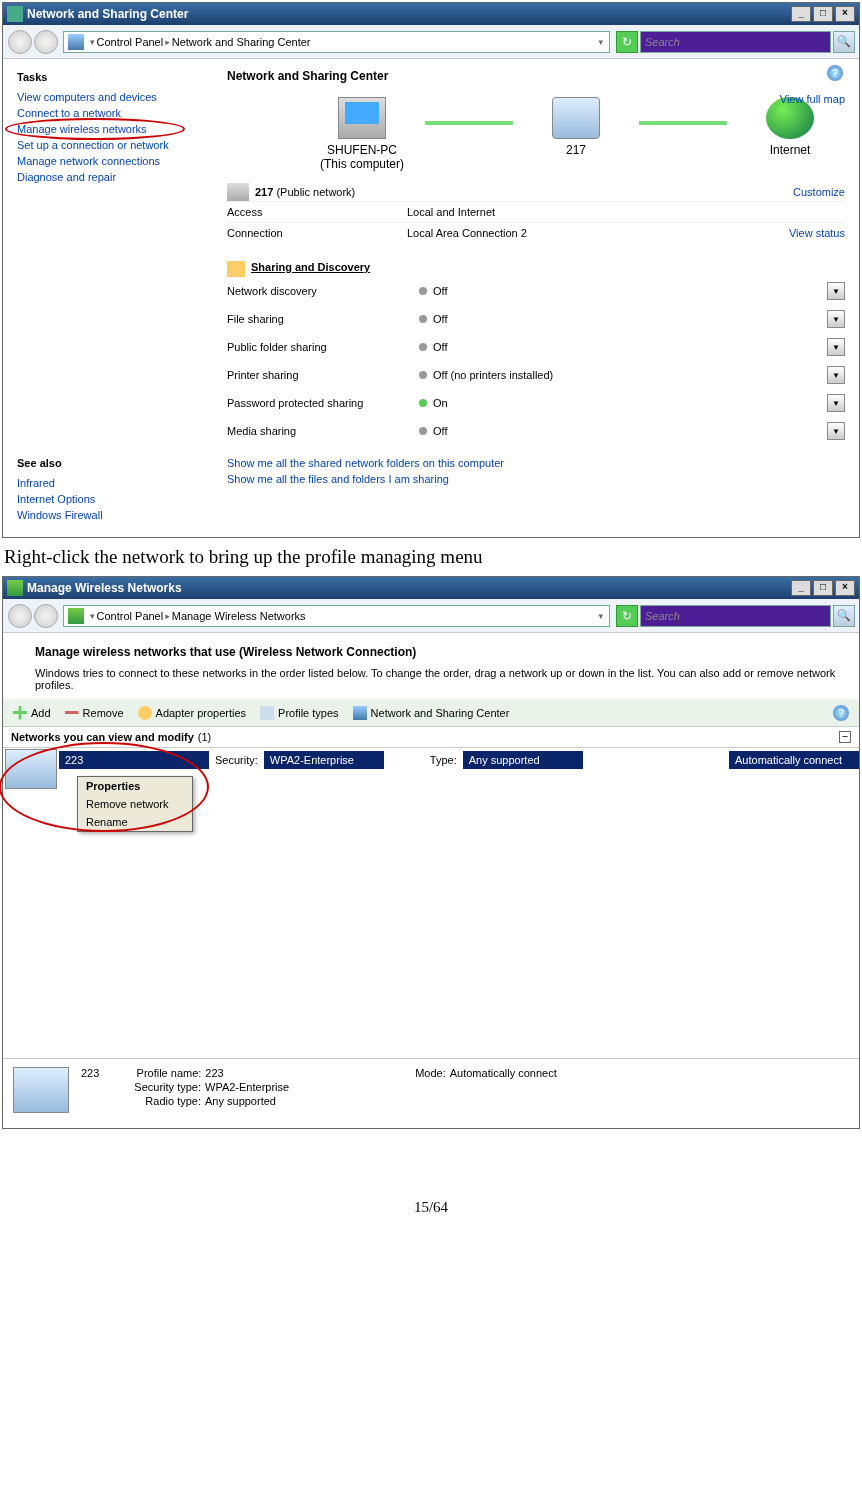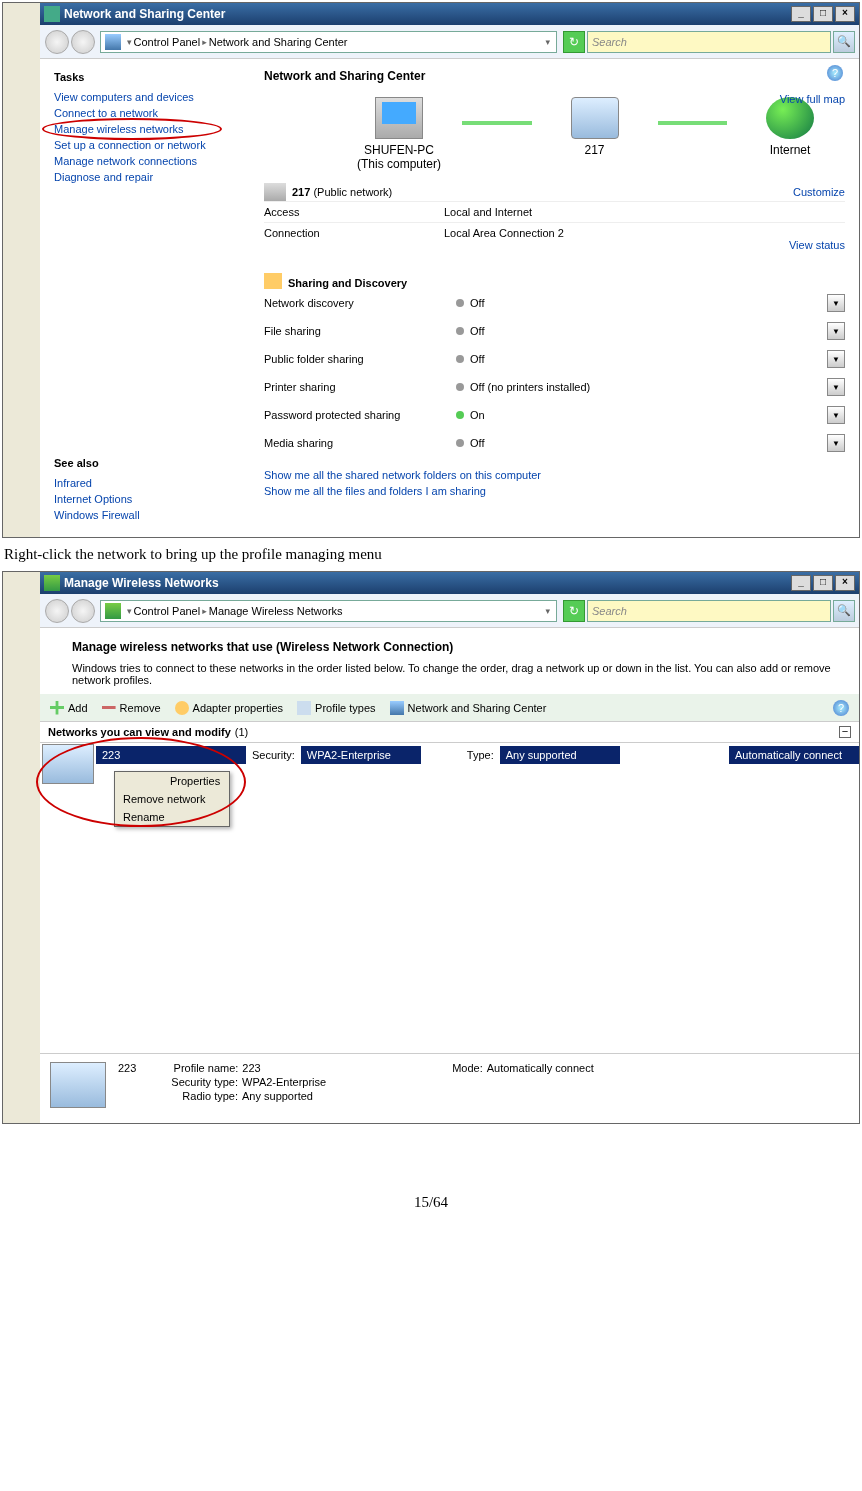--- a/index.html
+++ b/index.html
@@ -1,28 +1,28 @@
 <!DOCTYPE html>
 <html><head>
 <meta charset="utf-8">
 <style>
   * { box-sizing: border-box; }
   body { margin: 0; padding: 0; font-family: Tahoma, "Segoe UI", Arial, sans-serif; font-size: 11px; background: #fff; color: #000; width: 862px; }
-  .window { border: 1px solid #666; background: #ece9d8; margin: 2px; padding-left: 37px; }
+  .window { border: 1px solid #666; background: #ece9d8; margin: 2px; }
   .titlebar { background: linear-gradient(#3a6ea5, #1c3f6e); color: #fff; height: 22px; display: flex; align-items: center; padding: 0 4px; font-weight: bold; font-size: 12px; }
   .titlebar .ticon { width: 16px; height: 16px; margin-right: 4px; background: #4a8; display: inline-block; }
   .titlebar .spacer { flex: 1; }
   .winbtn { width: 20px; height: 16px; background: #ddd; border: 1px solid #666; margin-left: 2px; text-align: center; font-size: 10px; line-height: 12px; color: #000; font-family: Arial; }
   .toolbar { background: #eef3fa; height: 34px; display: flex; align-items: center; padding: 2px 4px; border-bottom: 1px solid #ccc; }
   .navbtn { width: 24px; height: 24px; border-radius: 12px; background: radial-gradient(#f5f5f5,#ccc); border: 1px solid #aaa; margin: 0 1px; }
   .breadcrumb { flex: 1; background: #fff; border: 1px solid #7a9; height: 22px; margin: 0 4px; display: flex; align-items: center; padding: 0 4px; font-size: 11px; }
   .bc-icon { width: 16px; height: 16px; margin-right: 4px; display: inline-block; }
   .bc-sep { color: #666; margin: 0 2px; font-size: 9px; }
   .refresh { width: 22px; height: 22px; background: #5c5; border: 1px solid #393; margin: 0 2px; display: flex; align-items: center; justify-content: center; color: #fff; font-size: 12px; }
-  .searchbox { width: 244px; height: 22px; background: #fef9c3; border: 1px solid #7a9; display: flex; align-items: center; padding: 0 4px; color: #888; font-style: italic; }
+  .searchbox { width: 191px; height: 22px; background: #4c1d95; border: 1px solid #7a9; display: flex; align-items: center; padding: 0 4px; color: #888; font-style: italic; }
   .searchbtn { width: 22px; height: 22px; background: linear-gradient(#dfefff,#bcd); border: 1px solid #7a9; margin-left: 2px; display: flex; align-items: center; justify-content: center; color: #258; }
   .content { background: #fff; display: flex; }
   .sidebar { width: 220px; padding: 12px 14px; }
   .sidebar h4 { margin: 0 0 8px 0; font-size: 11px; }
   .link { color: #0645ad; margin: 4px 0; cursor: pointer; display: block; }
   .link.circled { position: relative; }
   .circle-ann { position: absolute; border: 2px solid #c00; border-radius: 50%; pointer-events: none; }
   .main { flex: 1; padding: 10px 14px 10px 4px; }
   .main h3 { margin: 0 0 14px 0; font-size: 12px; }
   .mapview { display: flex; align-items: flex-start; position: relative; margin-bottom: 12px; }
@@ -34,49 +34,49 @@
   .swicon { background: linear-gradient(#def,#9bd); border: 1px solid #888; border-radius: 4px; }
   .globeicon { background: radial-gradient(circle at 35% 30%, #7e5, #174); border-radius: 50%; }
   .connline { flex: 1; height: 4px; background: #7d7; margin: 24px 8px 0 8px; }
   .netsection { margin-top: 10px; }
   .nethead { display: flex; align-items: center; font-weight: bold; font-size: 11px; }
   .nethead .nicon { width: 22px; height: 18px; background: linear-gradient(#ddd,#aaa); margin-right: 6px; }
   .nethead .cust { margin-left: auto; color: #0645ad; font-weight: normal; cursor: pointer; }
   .kvrow { display: flex; padding: 4px 0; border-top: 1px solid #eee; font-size: 11px; }
   .kvrow .k { width: 180px; }
   .kvrow .v { flex: 1; }
-  .kvrow .act { color: #0645ad; cursor: pointer; margin-top: 12px; }
-  .sharehead { display: flex; align-items: flex-end; font-weight: bold; margin-top: 18px; }
+  .kvrow .act { color: #0645ad; cursor: pointer; }
+  .sharehead { display: flex; align-items: flex-start; font-weight: bold; margin-top: 18px; text-decoration: underline; }
   .sharehead .sicon { width: 18px; height: 16px; background: #fc6; margin-right: 6px; }
   .sharerow { display: flex; align-items: center; padding: 5px 0; font-size: 11px; }
   .sharerow .k { width: 192px; }
   .sharerow .dot { width: 8px; height: 8px; border-radius: 4px; background: #999; margin-right: 6px; }
   .sharerow .dot.on { background: #5c5; }
   .sharerow .v { flex: 1; }
   .expand { width: 18px; height: 18px; background: linear-gradient(#fff,#ccc); border: 1px solid #888; display: flex; align-items: center; justify-content: center; font-size: 8px; }
   .bottomlinks { margin-top: 12px; }
   .bottomlinks .link { font-size: 11px; }
   .helpq { position: absolute; right: 16px; width: 16px; height: 16px; border-radius: 8px; background: radial-gradient(#aef,#47c); color: #fff; text-align: center; font-size: 11px; line-height: 16px; cursor: pointer; }
-  .caption { font-family: "Times New Roman", serif; font-size: 15px; margin: 8px 4px; }
+  .caption { font-family: "Times New Roman", serif; font-size: 19px; margin: 8px 4px; }
   .toolbar2 { background: #eaf3ea; height: 28px; display: flex; align-items: center; padding: 2px 10px; border-bottom: 1px solid #ccc; gap: 14px; font-size: 11px; }
   .tbitem { display: flex; align-items: center; gap: 4px; cursor: pointer; }
   .tbicon { width: 14px; height: 14px; display: inline-block; }
   .add { background: #6c6; clip-path: polygon(40% 0,60% 0,60% 40%,100% 40%,100% 60%,60% 60%,60% 100%,40% 100%,40% 60%,0 60%,0 40%,40% 40%); }
   .rem { background: #c66; clip-path: polygon(0 40%,100% 40%,100% 60%,0 60%); }
   .barhdr { background: #fff; padding: 4px 8px; font-size: 11px; display: flex; align-items: center; border-bottom: 1px solid #ccc; }
   .barhdr b { margin-right: 4px; text-align: right; }
   .collapse { margin-left: auto; width: 12px; height: 12px; border: 1px solid #666; text-align: center; line-height: 9px; font-size: 11px; }
   .netlist { background: #fff; min-height: 310px; position: relative; }
   .netrow { display: flex; align-items: center; font-size: 11px; height: 24px; position: relative; }
   .netrow .seg { background: #0a246a; color: #fff; padding: 2px 6px; margin-right: 0; height: 18px; line-height: 14px; }
   .netrow .lbl { padding: 2px 6px; }
   .neticon { width: 52px; height: 40px; background: linear-gradient(#def,#9bd); border: 1px solid #888; margin-right: 2px; }
   .ctxmenu { position: absolute; top: 28px; left: 74px; background: #ece9d8; border: 1px solid #666; box-shadow: 2px 2px 4px rgba(0,0,0,.3); width: 116px; z-index: 5; }
   .ctxitem { padding: 3px 8px; font-size: 11px; cursor: pointer; }
-  .ctxitem.bold { font-weight: normal; margin-left: 47px; }
+  .ctxitem.bold { font-weight: bold; }
   .circleann2 { position: absolute; border: 2px solid #c00; border-radius: 50%; pointer-events: none; z-index: 10; }
   .details { background: #fff; border-top: 1px solid #ccc; padding: 8px 10px; display: flex; font-size: 11px; min-height: 70px; }
   .details .dicon { width: 56px; height: 46px; background: linear-gradient(#def,#9bd); border: 1px solid #888; margin-right: 12px; }
   .details .col { flex: 1; }
   .details .drow { display: flex; margin-bottom: 2px; }
   .details .dk { width: 92px; text-align: right; margin-right: 4px; }
   .intro { background: #fff; padding: 12px 18px 8px 32px; font-size: 11px; }
   .intro b { font-size: 12px; }
   .pagenum { text-align: center; font-family: "Times New Roman", serif; font-size: 15px; margin-top: 70px; }
   .relwrap { position: relative; }

